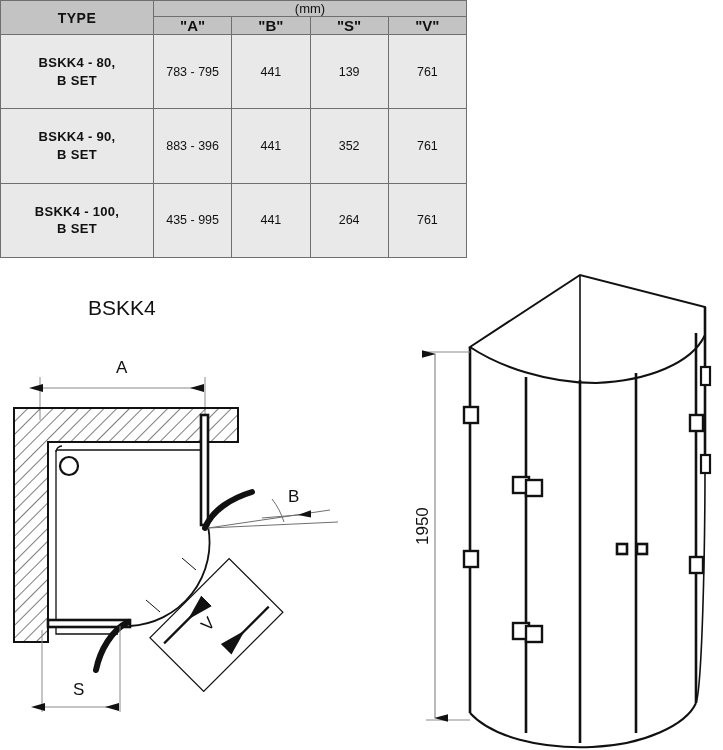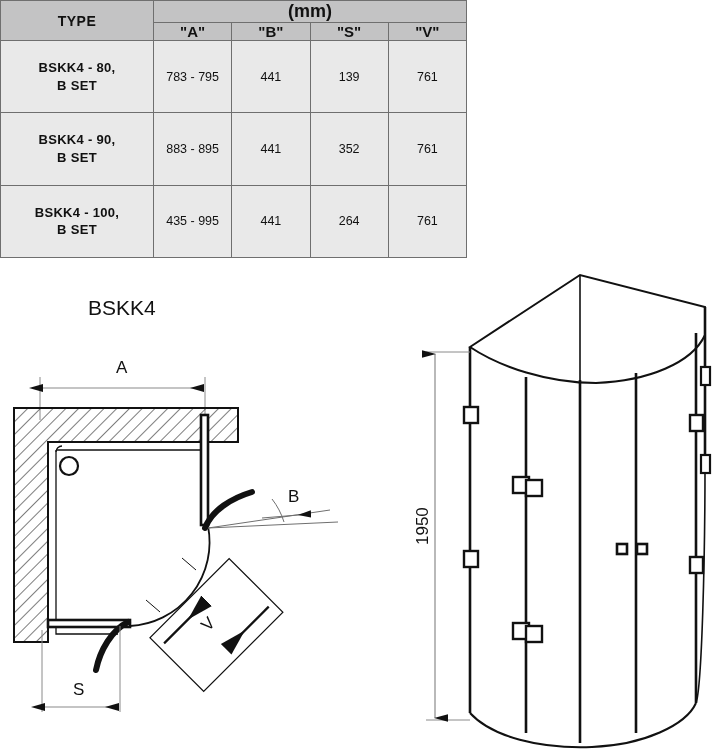--- a/index.html
+++ b/index.html
@@ -14,21 +14,21 @@
     position:absolute;left:0;top:0;width:467px;height:258px;
     border-collapse:collapse;table-layout:fixed;
   }
   #spec-table td,#spec-table th{
     border:1px solid #6f6f6f;
     text-align:center;vertical-align:middle;
     padding:0;
   }
   .hdr{background:#c3c3c4;}
   .hdr-type{font-size:14px;font-weight:600;letter-spacing:.5px;}
-  .hdr-mm{font-size:18px;font-weight:700;}
+  .hdr-mm{font-size:13px;font-weight:400;}
   .hdr-col{font-size:15px;font-weight:700;}
   .body-row td{background:#e9e9e9;}
   .type-cell{font-size:13px;font-weight:700;line-height:1.35;letter-spacing:.3px;}
   .val-cell{font-size:12.5px;font-weight:400;}
   .c-type{width:152px;}
   .c-a{width:80px;}
   .c-b{width:78px;}
   .c-s{width:78px;}
   .c-v{width:78px;}
 
@@ -65,21 +65,21 @@
       <td class="val-cell">783 - 795</td>
       <td class="val-cell">441</td>
       <td class="val-cell">139</td>
       <td class="val-cell">761</td>
     </tr>
     <tr class="body-row" style="height:63px">
       <td class="type-cell">
         <div>BSKK4 - 90,</div>
         <div>B SET</div>
       </td>
-      <td class="val-cell">883 - 895</td>
+      <td class="val-cell">883 - 396</td>
       <td class="val-cell">441</td>
       <td class="val-cell">352</td>
       <td class="val-cell">761</td>
     </tr>
     <tr class="body-row" style="height:63px">
       <td class="type-cell">
         <div>BSKK4 - 100,</div>
         <div>B SET</div>
       </td>
       <td class="val-cell">435 - 995</td>

